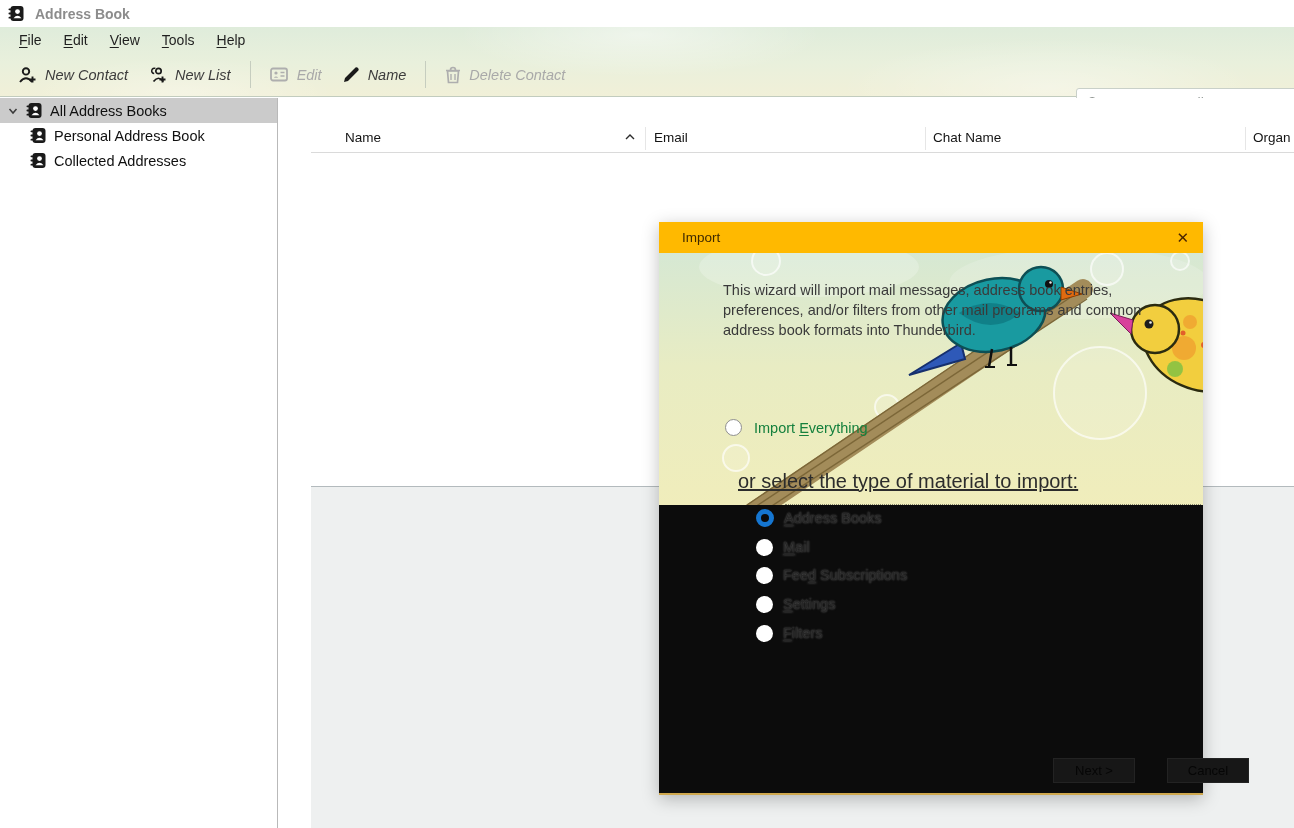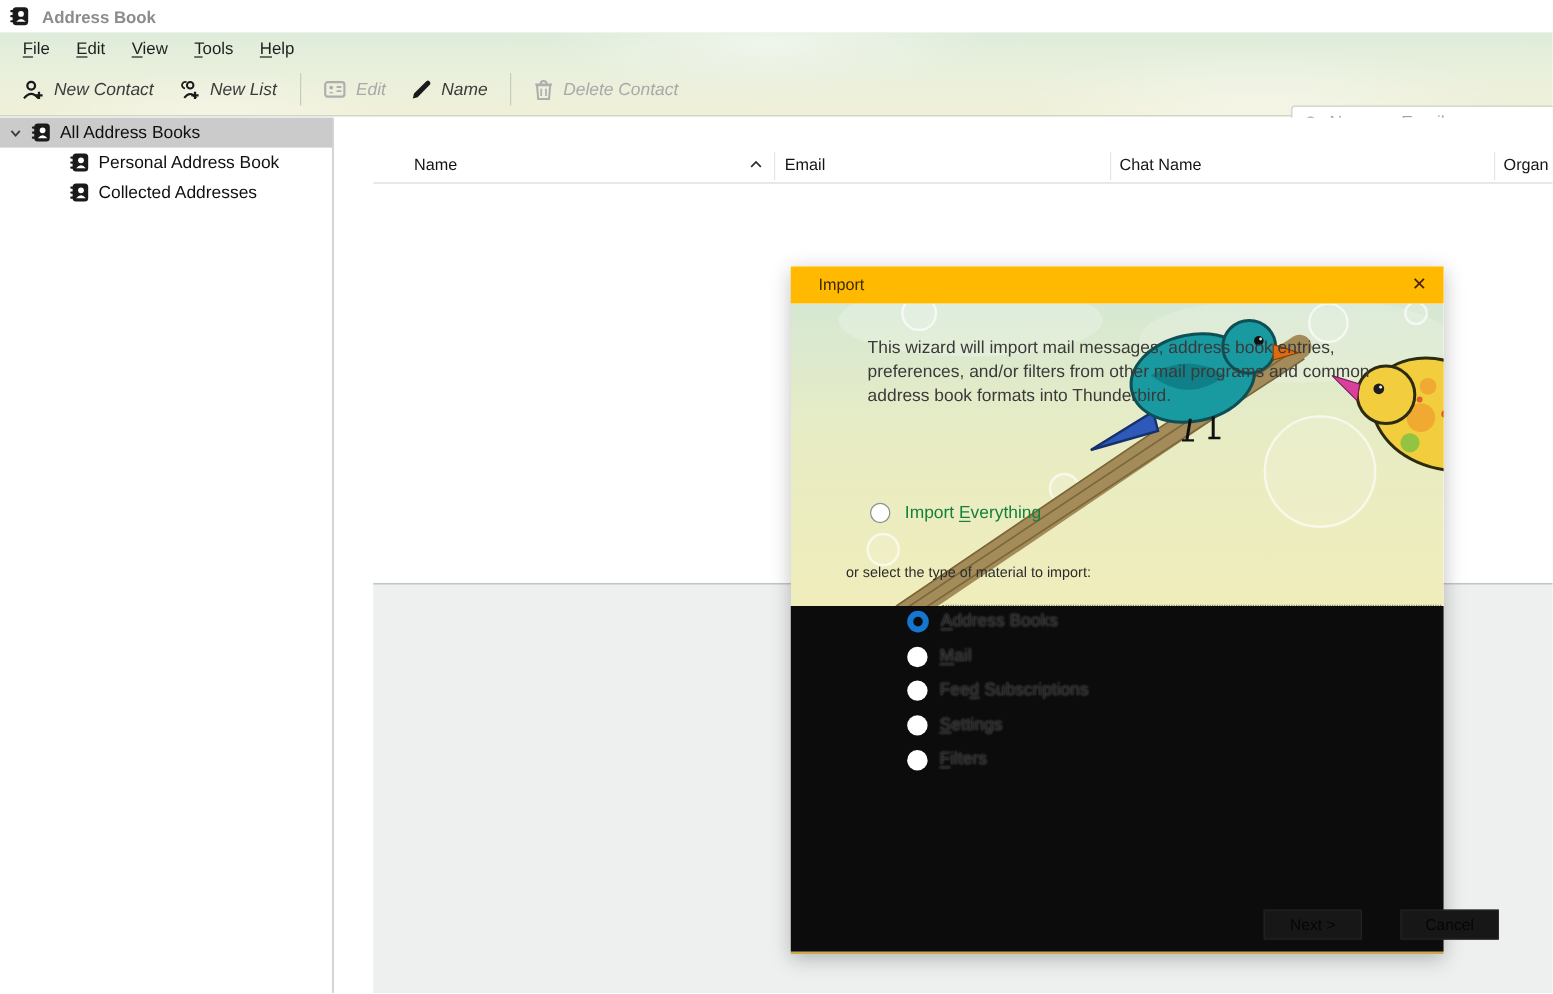--- a/index.html
+++ b/index.html
@@ -30,40 +30,40 @@
   .search-box { position:absolute; top:61px; right:-6px; width:224px; height:30px; background:#fff;
     border:1px solid #c9d0c9; border-radius:3px; display:flex; align-items:center; gap:7px; padding-left:9px; }
   .search-box input { border:none; outline:none; background:transparent; font-size:14.5px; color:#333; width:170px;
     font-family:"Liberation Sans", sans-serif; }
   .search-box input::placeholder { color:#9aa09e; }
   
   .sidebar { position:absolute; top:98px; left:0; width:278px; bottom:0; background:#fff; border-right:1px solid #b9b9b9; }
   .tree-row { height:25px; display:flex; align-items:center; gap:7px; font-size:14.5px; color:#101010; cursor:default; }
   .tree-row.selected { background:#cbcbcb; }
   .tree-row.root { padding-left:7px; }
-  .tree-row.child { padding-left:58px; }
+  .tree-row.child { padding-left:30px; }
   
   .content { position:absolute; left:311px; top:98px; right:0; bottom:0; background:#fff; }
   .list-header { position:absolute; top:0; left:0; right:0; height:29px; border-bottom:1px solid #dadada;
     font-size:13.5px; color:#141414;margin-top:26px; }
   .col-label { position:absolute; top:6px; }
   .col-sep { position:absolute; top:3px; width:1px; height:23px; background:#e6e6e6; }
   .details-pane { position:absolute; left:0; right:0; top:388px; bottom:0; background:#eef0f0; border-top:1px solid #b3babd; }
   
   .dialog { position:absolute; left:659px; top:222px; width:544px; height:573px;
     display:flex; flex-direction:column; border-bottom:2px solid #cfa84e; box-shadow:0 4px 16px rgba(0,0,0,.25); }
   .dlg-titlebar { height:31px; background:#ffb900; display:flex; align-items:center; padding:0 14px 0 23px;
     font-size:13.5px; color:#3f2a00; flex:0 0 auto; }
   .dlg-close { margin-left:auto; font-size:15px; color:#4a2500; cursor:default; line-height:1; }
   .dlg-art { position:relative; height:252px; flex:0 0 auto; overflow:hidden; }
   .dlg-art svg.birds { position:absolute; inset:0; }
   .intro { position:absolute; left:64px; width:478px; font-size:14.5px; line-height:20px; color:#3a3a3a; white-space:pre-line; }
   .opt-everything { position:absolute; left:66px; top:166px; display:flex; align-items:center; gap:12px;
     font-size:14.5px; color:#15803d; }
-  .select-prompt { position:absolute; left:46px; top:217px; font-size:12px; color:#2c2c2c; }
+  .select-prompt { position:absolute; left:79px; top:217px; font-size:20px; color:#2c2c2c;text-decoration:underline; }
   .focus-dots { position:absolute; left:126px; bottom:0; width:416px; height:1px; border-top:1px dotted #84846a; }
   .dlg-dark { position:relative; flex:1; background:#0c0c0c; }
   .dlg-option { position:absolute; left:97px; height:22px; display:flex; align-items:center; gap:10px;
     font-size:14.5px; color:#262626; text-shadow:0 0 2px #6e6e6e; cursor:default; }
   .radio { width:17px; height:17px; border-radius:50%; background:#fff; flex:0 0 auto; }
   .radio.on-light { border:1px solid #8f8f8f; }
   .radio.sel { width:18px; height:18px; background:#0b0b0b; border:5px solid #1576d1; }
   .dlg-btn { position:absolute; top:253px; width:82px; height:25px; background:#171717; border:1px solid #232323;
     color:#060606; font-size:13px; display:flex; align-items:center; justify-content:center; cursor:default; }
   u { text-decoration:underline; text-underline-offset:2px; }

